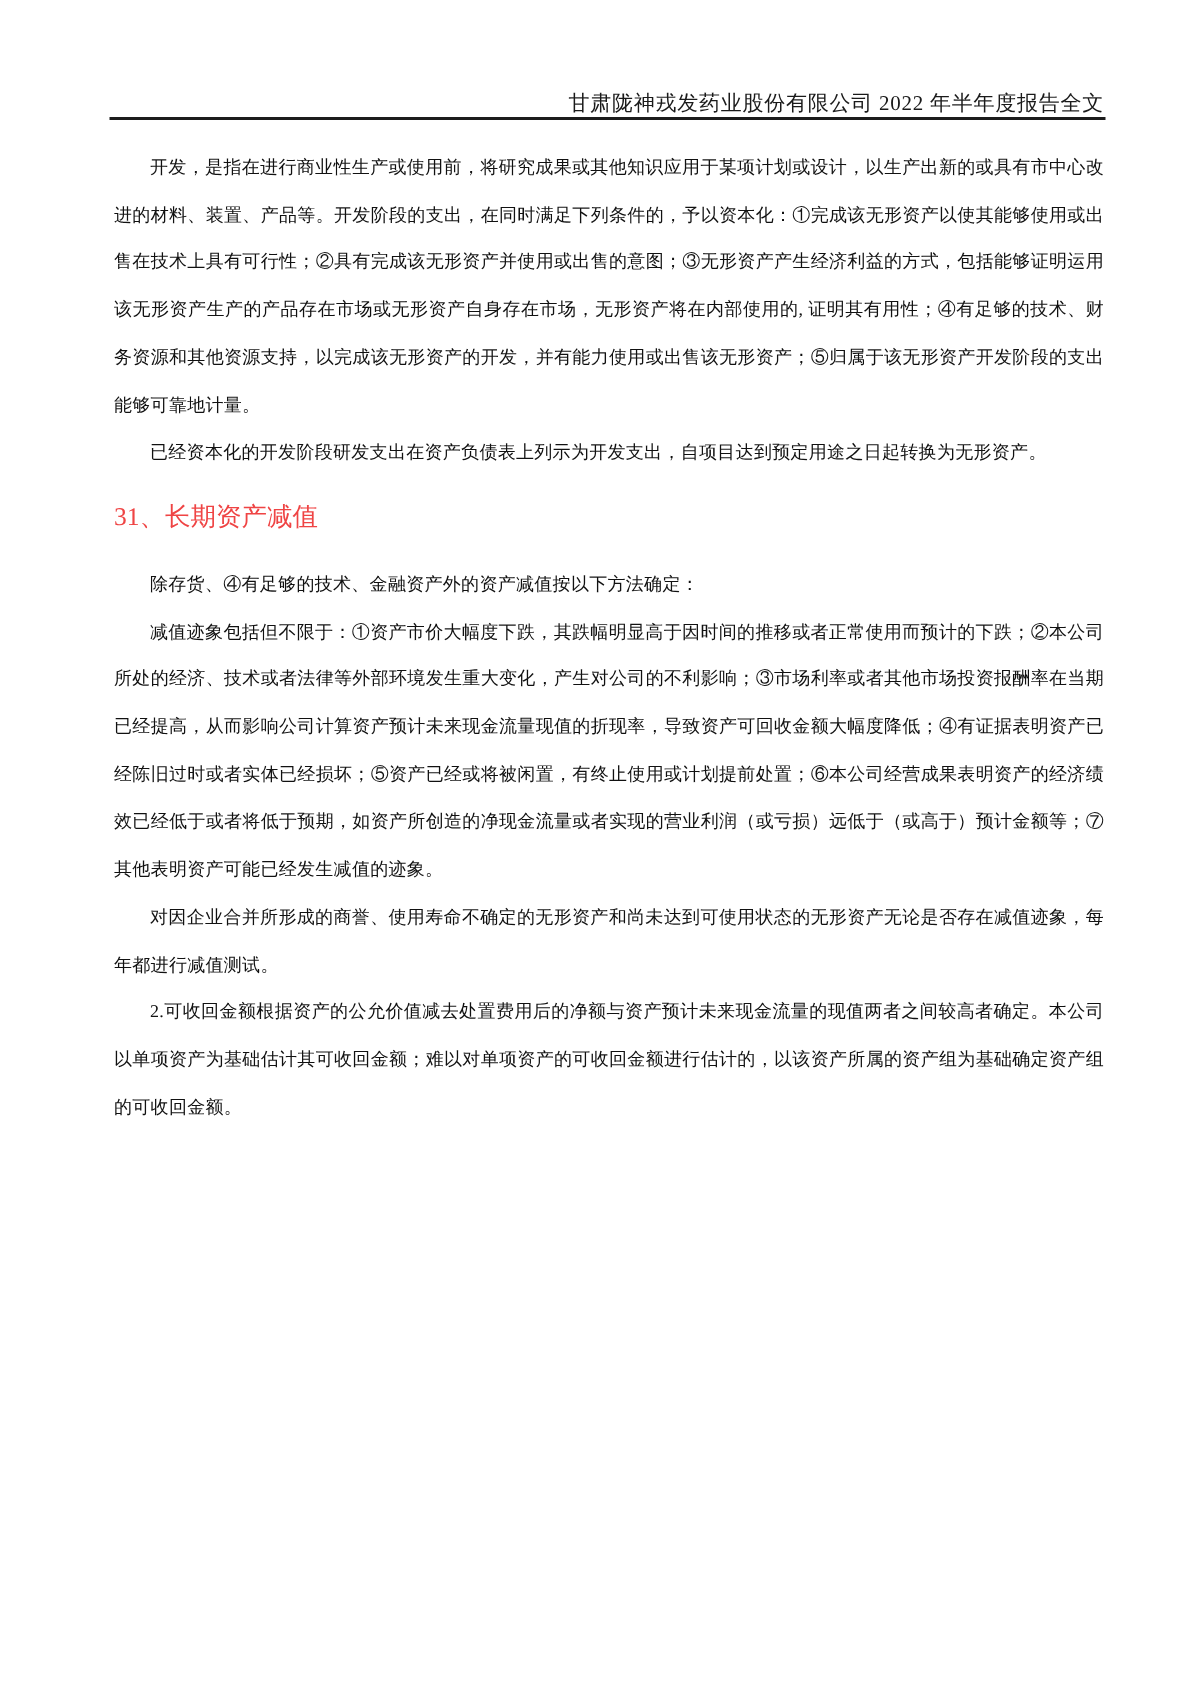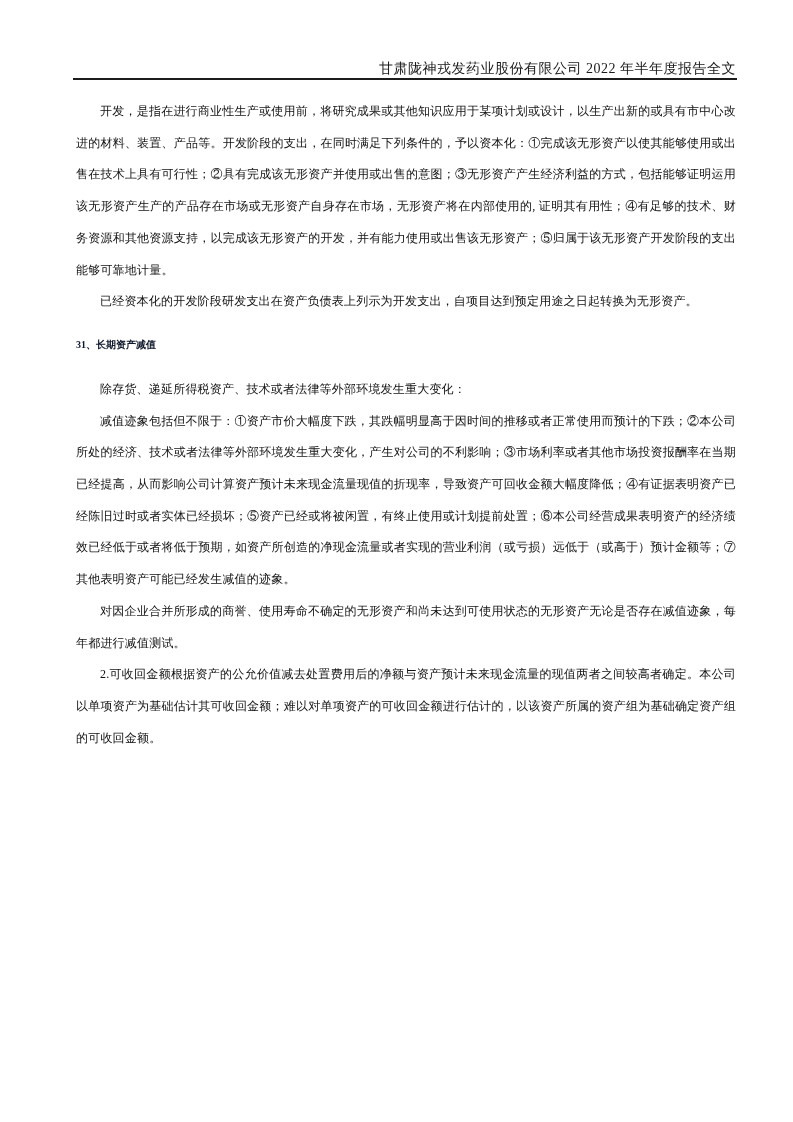--- a/index.html
+++ b/index.html
@@ -43,24 +43,24 @@
     margin: 0;
     font-size: 12px;
     line-height: 31.7px;
     text-align: justify;
     text-indent: 2em;
     letter-spacing: 0.2px;
     color: #111111;
   }
   h2.section-heading {
     margin: 13px 0 15px 0;
-    font-size: 10px;
+    font-size: 17px;
     line-height: 28px;
-    font-weight: bold;
-    color: #0f172a;
+    font-weight: normal;
+    color: #ef4444;
     text-indent: 0;
   }
   .page-number {
     position: absolute;
     top: 1036px;
     right: 68px;
     font-size: 13px;
     color: #ec4899;
     margin-left: 36px;
   }
@@ -76,21 +76,21 @@
 
   <div class="content">
 
     <p class="body">开发，是指在进行商业性生产或使用前，将研究成果或其他知识应用于某项计划或设计，以生产出新的或具有市中心改进的材料、装置、产品等。开发阶段的支出，在同时满足下列条件的，予以资本化：①完成该无形资产以使其能够使用或出售在技术上具有可行性；②具有完成该无形资产并使用或出售的意图；③无形资产产生经济利益的方式，包括能够证明运用该无形资产生产的产品存在市场或无形资产自身存在市场，无形资产将在内部使用的, 证明其有用性；④有足够的技术、财务资源和其他资源支持，以完成该无形资产的开发，并有能力使用或出售该无形资产；⑤归属于该无形资产开发阶段的支出能够可靠地计量。</p>
 
 
     <p class="body">已经资本化的开发阶段研发支出在资产负债表上列示为开发支出，自项目达到预定用途之日起转换为无形资产。</p>
 
     <h2 class="section-heading">31、长期资产减值</h2>
 
-    <p class="body">除存货、递延所得税资产、技术或者法律等外部环境发生重大变化：</p>
+    <p class="body">除存货、④有足够的技术、金融资产外的资产减值按以下方法确定：</p>
 
 
     <p class="body">减值迹象包括但不限于：①资产市价大幅度下跌，其跌幅明显高于因时间的推移或者正常使用而预计的下跌；②本公司所处的经济、技术或者法律等外部环境发生重大变化，产生对公司的不利影响；③市场利率或者其他市场投资报酬率在当期已经提高，从而影响公司计算资产预计未来现金流量现值的折现率，导致资产可回收金额大幅度降低；④有证据表明资产已经陈旧过时或者实体已经损坏；⑤资产已经或将被闲置，有终止使用或计划提前处置；⑥本公司经营成果表明资产的经济绩效已经低于或者将低于预期，如资产所创造的净现金流量或者实现的营业利润（或亏损）远低于（或高于）预计金额等；⑦其他表明资产可能已经发生减值的迹象。</p>
 
     <p class="body">对因企业合并所形成的商誉、使用寿命不确定的无形资产和尚未达到可使用状态的无形资产无论是否存在减值迹象，每年都进行减值测试。</p>
 
     <p class="body">2.可收回金额根据资产的公允价值减去处置费用后的净额与资产预计未来现金流量的现值两者之间较高者确定。本公司以单项资产为基础估计其可收回金额；难以对单项资产的可收回金额进行估计的，以该资产所属的资产组为基础确定资产组的可收回金额。</p>
 
   </div>
 

